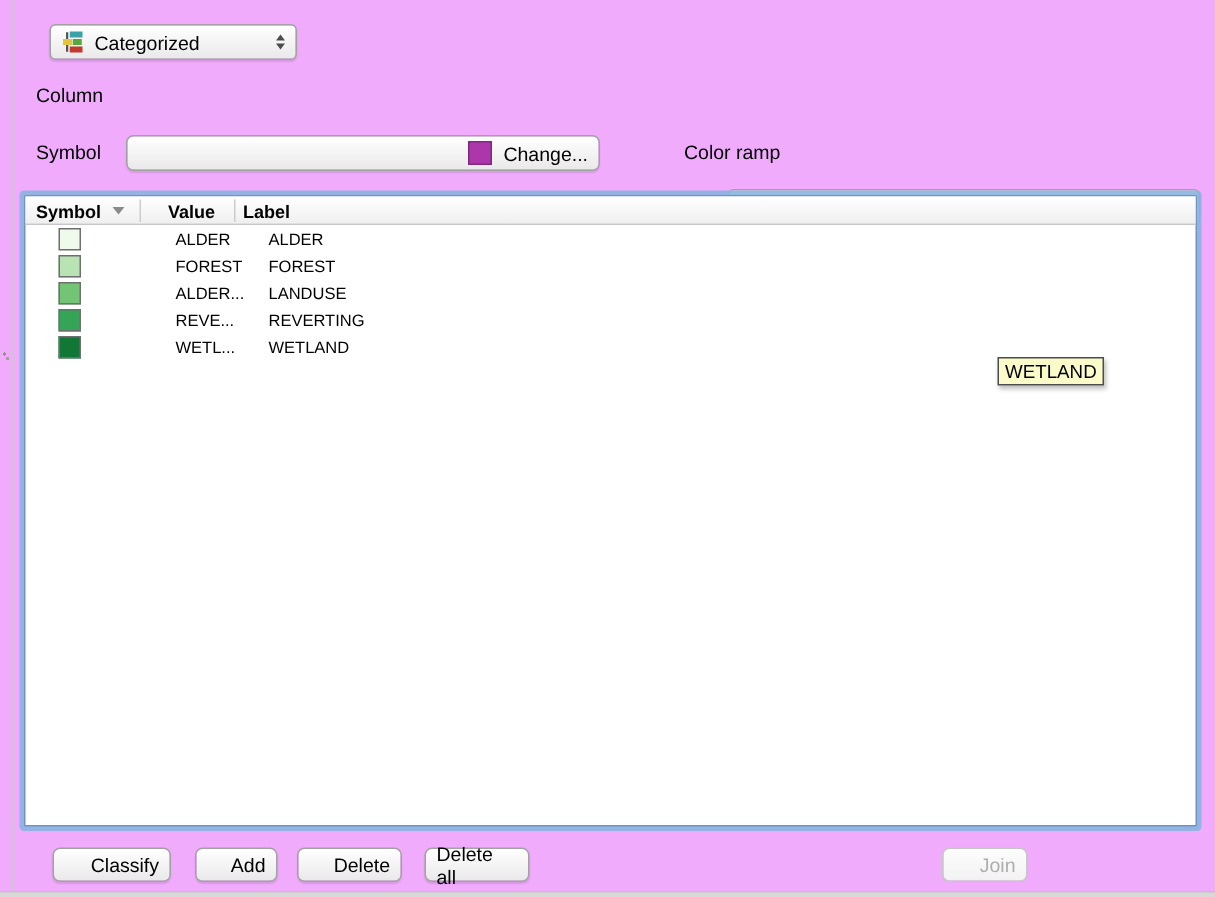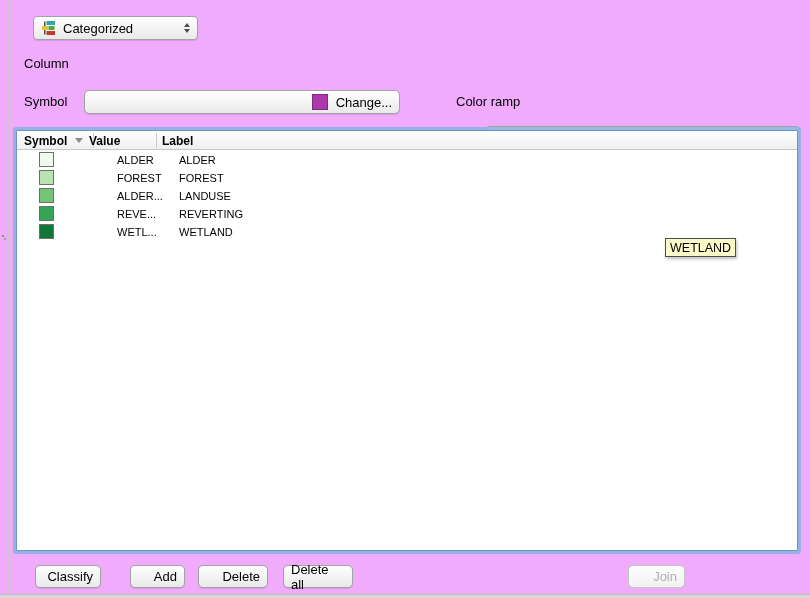--- a/index.html
+++ b/index.html
@@ -52,39 +52,39 @@
 
   
   .cat-table { position:absolute; left:16px; top:130px; width:782px; height:421px;
     background:#fff; border:1px solid #6d95c2; border-radius:1px;
     box-shadow:0 0 0 3px rgba(138,180,224,.9); }
   .cat-header { position:absolute; left:0; top:0; right:0; height:19px;
     background:linear-gradient(#ffffff,#efefef); border-bottom:1px solid #c7c7c7;
     font-size:12px; font-weight:600; }
   .hdr-cell { position:absolute; top:0; height:19px; display:flex; align-items:center; }
   .hdr-symbol { left:7px; }
-  .hdr-value { left:72px; }
+  .hdr-value { left:95px; }
   .hdr-label { left:145px;justify-content:center; }
   .hdr-sep { position:absolute; top:2px; width:1px; height:15px; background:#cccccc; }
   .sep-1 { left:76px; } .sep-2 { left:139px; }
   .sort-icon { width:0; height:0; border-left:4px solid transparent; border-right:4px solid transparent;
     border-top:5px solid #8a8a8a; margin-left:8px; }
 
   .cat-row { position:absolute; left:17px; right:0; height:18px; font-size:11px;text-decoration:underline; }
   .row-swatch { position:absolute; left:5px; top:1px; width:15px; height:15px; border:1px solid #6f6f6f; }
   .cell-value { position:absolute; left:83px; top:0; line-height:18px; }
   .cell-label { position:absolute; left:145px; top:0; line-height:18px; }
 
   
   .tooltip { position:absolute; left:665px; top:238px; height:19px; padding:1px 4px 0 4px;
     background:#fbfbc9; border:1px solid #4d4d4d; font-size:12.5px; line-height:17px;
     box-shadow:1px 2px 3px rgba(0,0,0,.25); z-index:5; }
 
   
-  #btn-classify { left:35px;  top:565px; width:66px; }
+  #btn-classify { left:35px;  top:565px; width:79px; }
   #btn-add      { left:130px; top:565px; width:55px; }
   #btn-delete   { left:198px; top:565px; width:70px; }
   #btn-deleteall{ left:283px; top:565px; width:70px; }
   #btn-join     { left:628px; top:565px; width:57px; }
   #btn-advanced { left:700px; top:565px; width:93px; }
   .adv-arrow { width:0; height:0; border-left:4.5px solid transparent; border-right:4.5px solid transparent;
     border-top:5.5px solid #333; margin-left:7px; }
 
   .bottom-edge { position:absolute; left:0; bottom:0; width:810px; height:4px;
     background:#d8d8d8; border-top:1px solid #c1c1c1; }

